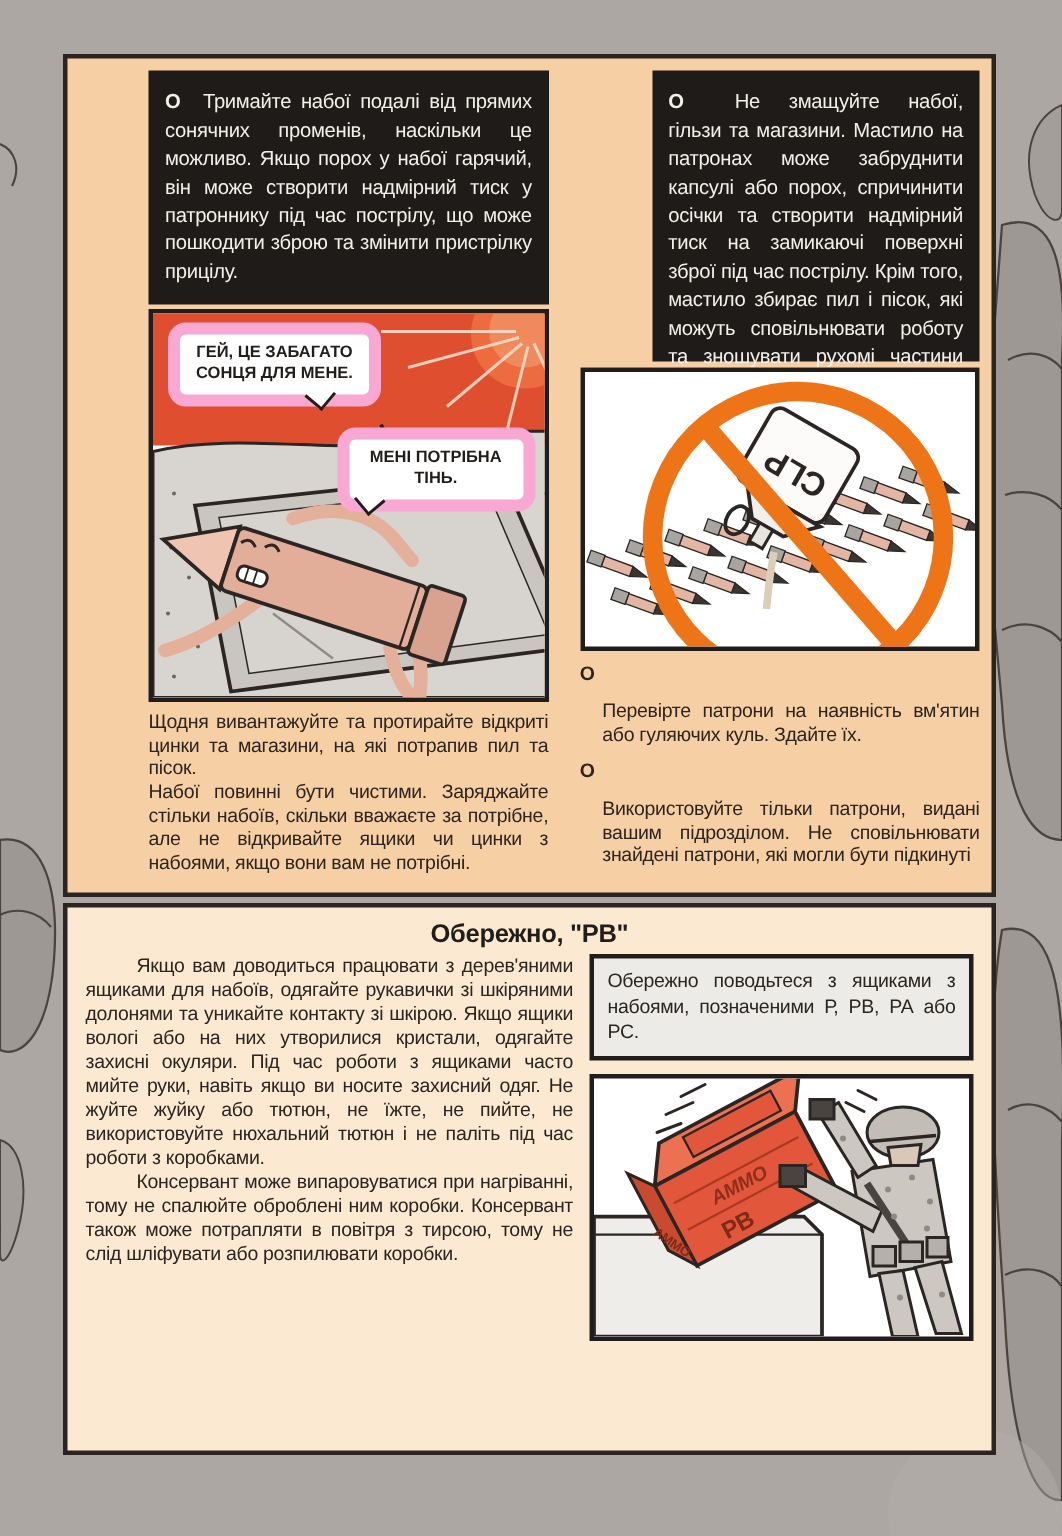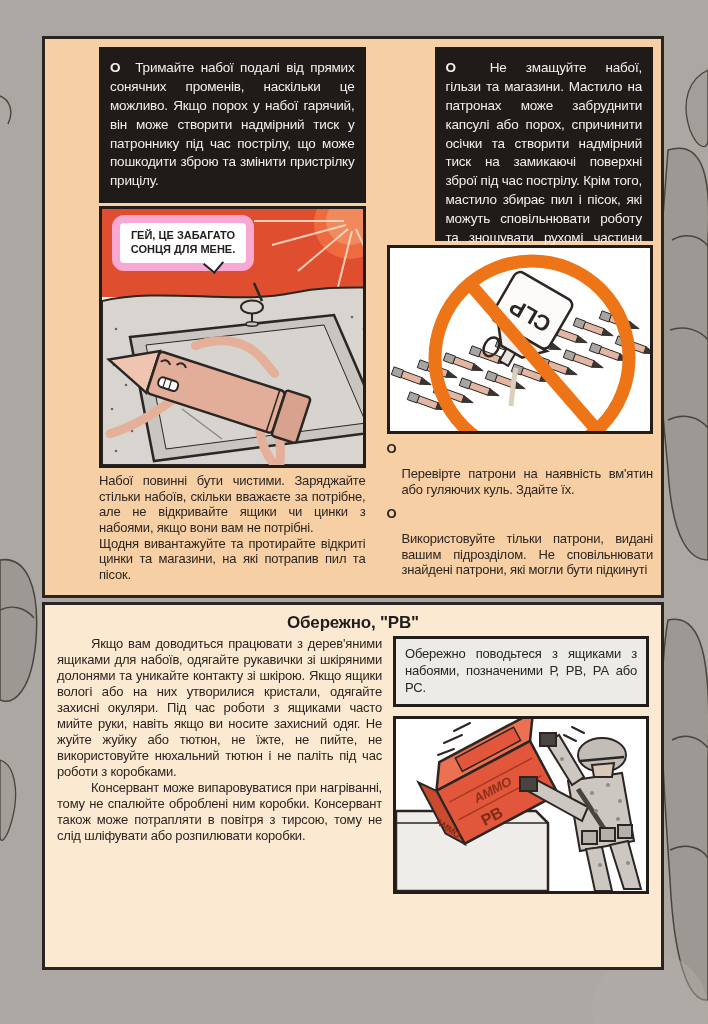--- a/index.html
+++ b/index.html
@@ -140,25 +140,29 @@
             <path d="M20,8 q5,-6 10,0" fill="none" stroke="#2B2623" stroke-width="2"></path>
             <rect x="8" y="24" width="20" height="10" rx="4" fill="#fff" stroke="#2B2623" stroke-width="2"></rect>
             <line x1="14" y1="24" x2="14" y2="34" stroke="#2B2623" stroke-width="1.2"></line>
             <line x1="20" y1="24" x2="20" y2="34" stroke="#2B2623" stroke-width="1.2"></line>
           </g>
         </svg>
         <div class="bubble bubble1">
           <span>ГЕЙ, ЦЕ ЗАБАГАТО СОНЦЯ ДЛЯ МЕНЕ.</span>
           <span class="tail"></span>
         </div>
+        <div class="bubble bubble2">
+          <span>МЕНІ ПОТРІБНА ТІНЬ.</span>
+          <span class="tail"></span>
+        </div>
       </div>
 
       <div class="peach-text">
+        <p>Щодня вивантажуйте та протирайте відкриті цинки та магазини, на які потрапив пил та пісок.</p>
         <p>Набої повинні бути чистими. Заряджайте стільки набоїв, скільки вважаєте за потрібне, але не відкривайте ящики чи цинки з набоями, якщо вони вам не потрібні.</p>
-        <p>Щодня вивантажуйте та протирайте відкриті цинки та магазини, на які потрапив пил та пісок.</p>
       </div>
     </div>
 
     <div class="col">
       <div class="blackbox tall">
         <span class="wmark wide">О</span><span>Не змащуйте набої, гільзи та магазини. Мастило на патронах може забруднити капсулі або порох, спричинити осічки та створити надмірний тиск на замикаючі поверхні зброї під час пострілу. Крім того, мастило збирає пил і пісок, які можуть сповільнювати роботу та зношувати рухомі частини вашої зброї.</span>
       </div>
 
       <div class="artbox nosign">
         <svg width="288" height="224" viewBox="0 0 288 224">

